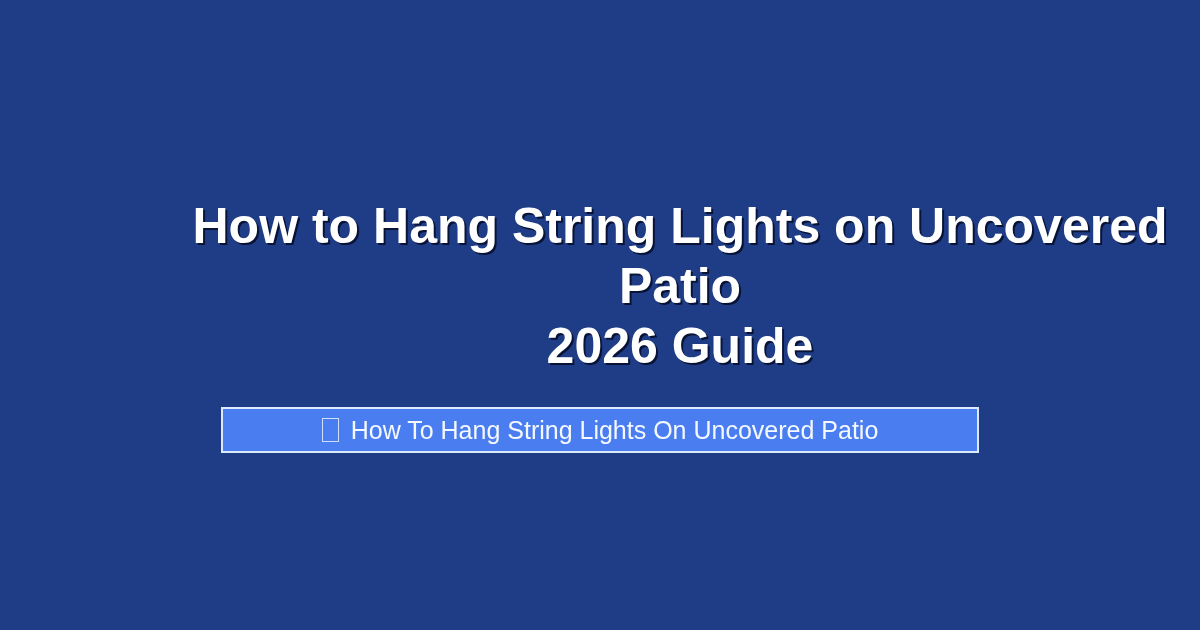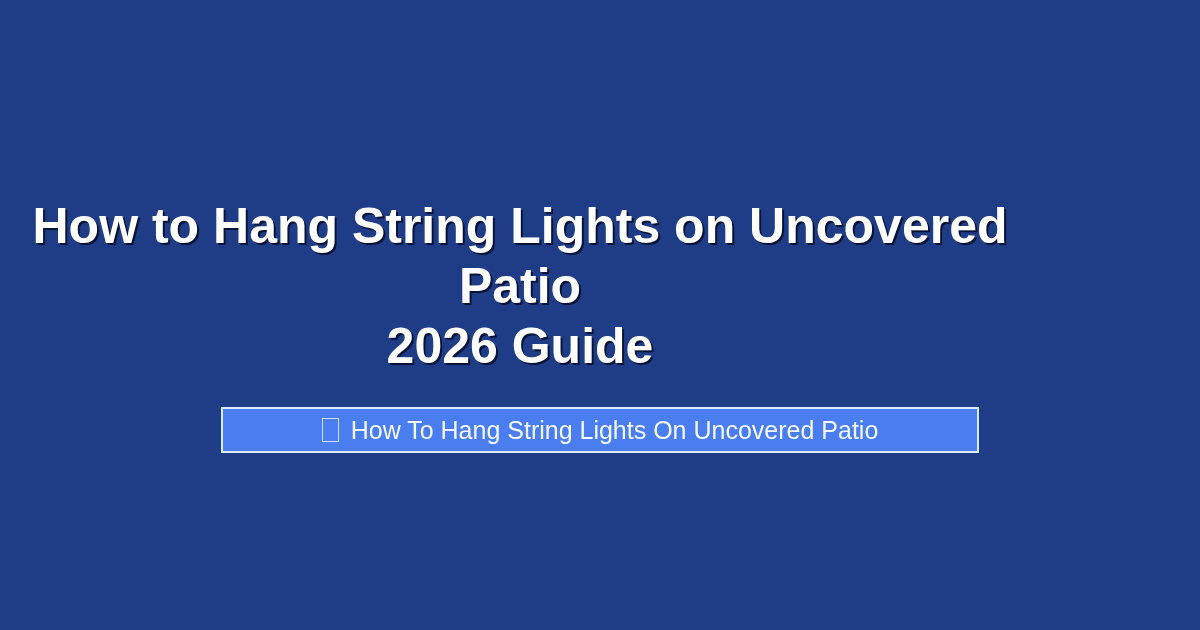--- a/index.html
+++ b/index.html
@@ -15,21 +15,21 @@
   }
 
   #card {
     position: relative;
     width: 1200px;
     height: 630px;
     box-sizing: border-box;
     background: #1f3c87;
     display: flex;
     flex-direction: column;
-    align-items: flex-start;
+    align-items: flex-end;
     justify-content: flex-start;
   }
 
   
   #title-block {
     width: 1040px;
     margin-top: 196px;
     text-align: center;
   }
 

